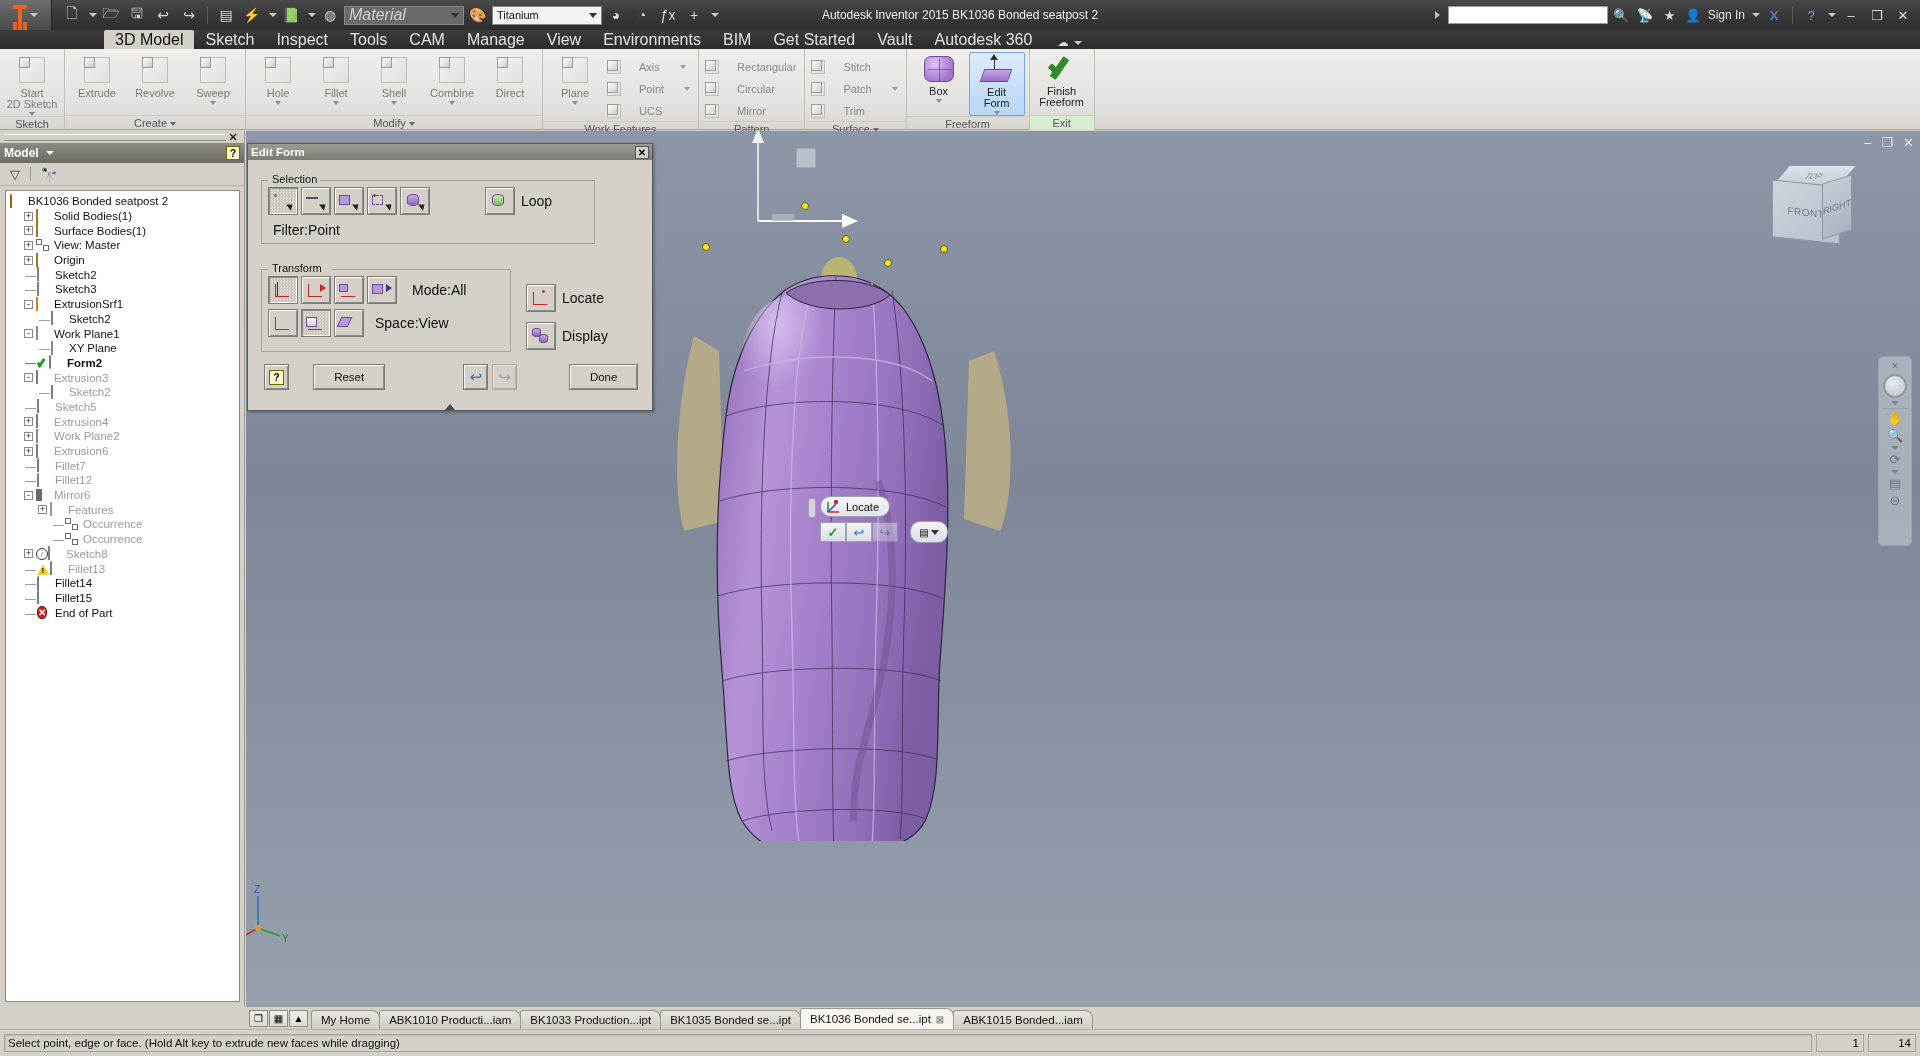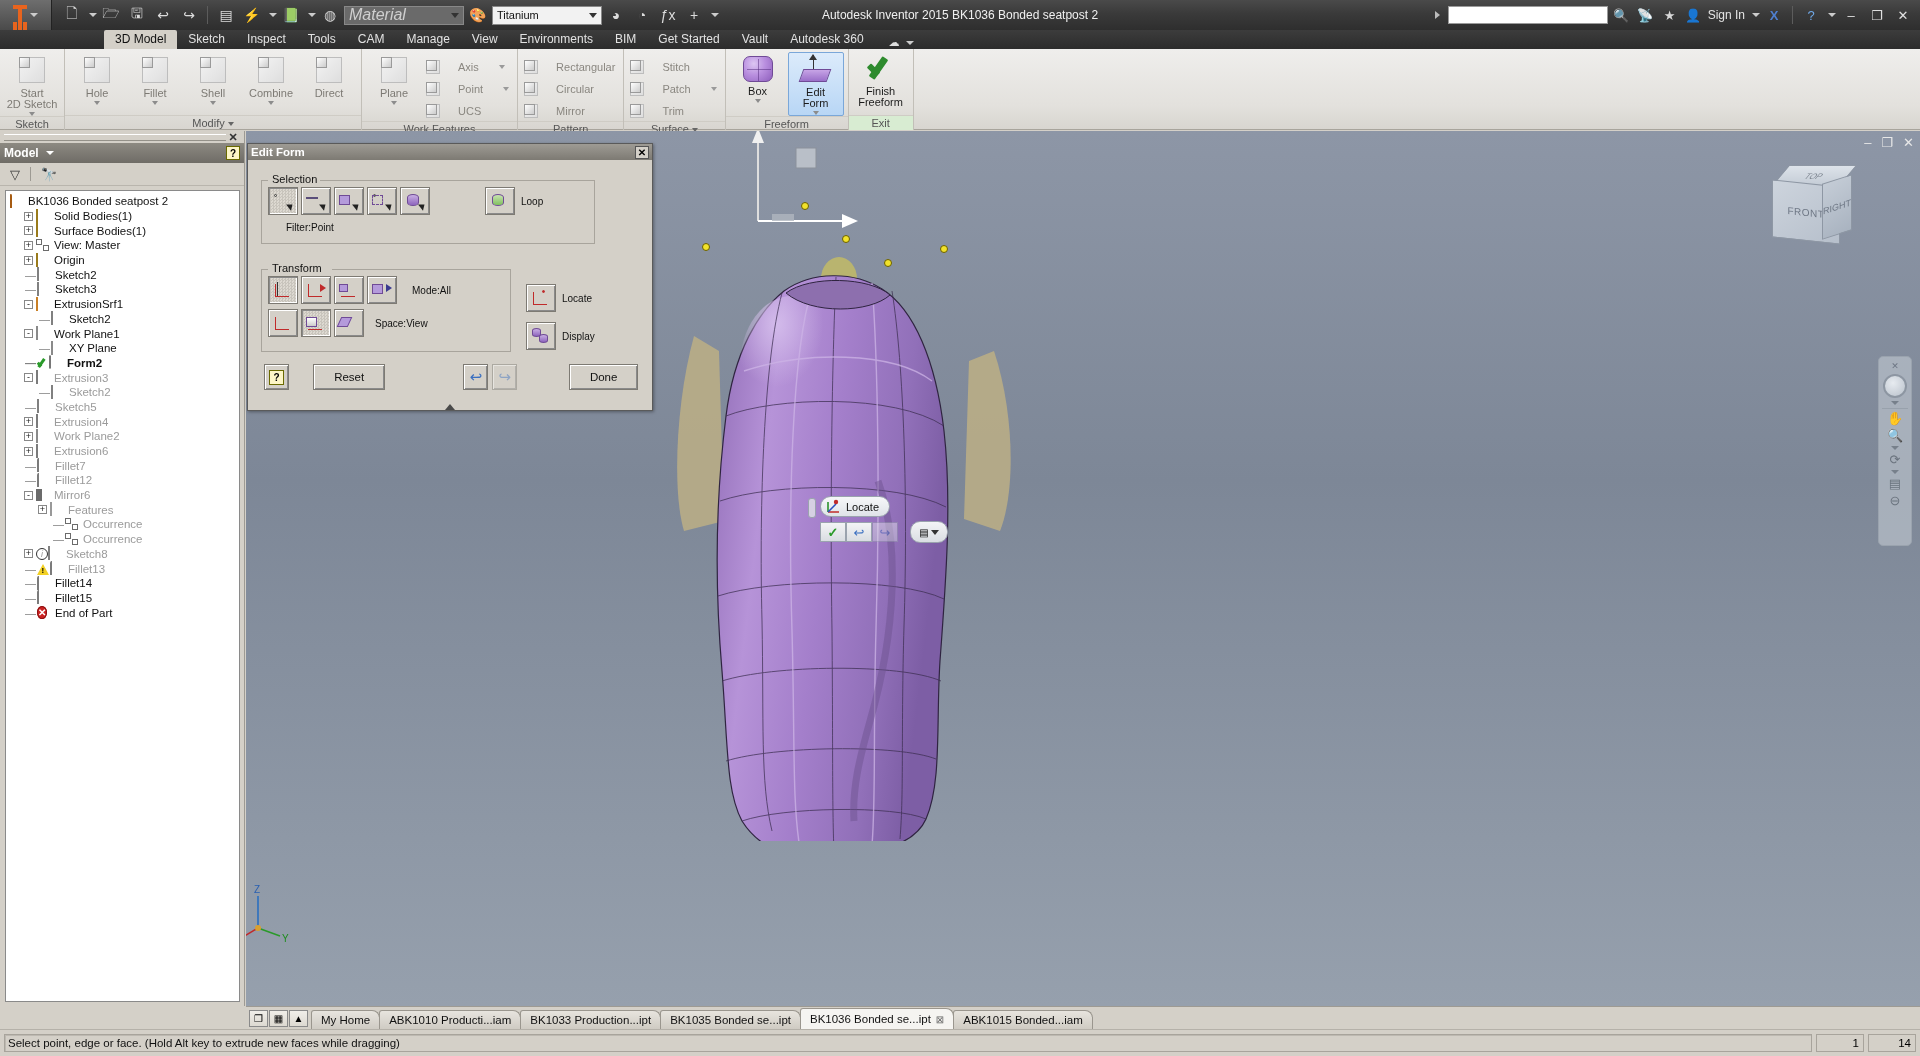--- a/index.html
+++ b/index.html
@@ -33,21 +33,21 @@
      pointer-events:none;}
   #tr-area { margin-left:auto; display:flex; align-items:center; gap:4px; padding-right:6px; height:30px;}
   #searchbox { width:160px;height:18px;background:#fff;border:1px solid #9a9a9a; }
   .ticon { color:#d8d8d8; font-size:13px; width:20px; text-align:center;}
   .winbtn { width:22px;height:20px; color:#e0e0e0; display:flex;align-items:center;justify-content:center;
      font-size:13px;}
 
   
   #ribbon-tabs { position:absolute; left:0; top:30px; width:1920px; height:19px;
      background:linear-gradient(180deg,#3c3c3c,#2c2c2c); display:flex; align-items:flex-end; padding-left:104px;}
-  .rtab { padding:2px 11px 3px 11px; color:#e2e2e2; font-size:12px; height:19px; line-height:15px;}
+  .rtab { padding:2px 11px 3px 11px; color:#e2e2e2; font-size:16px; height:19px; line-height:15px;}
   .rtab.active { background:#d4d0c8; color:#111; border-radius:2px 2px 0 0;}
   .a360-drop{ display:flex;align-items:center;gap:3px;margin-left:14px;color:#ddd;}
 
   
   #ribbon { position:absolute; left:0; top:49px; width:1920px; height:81px;
      background:linear-gradient(180deg,#efeeec 0%,#e3e1dd 70%,#d8d5d0 100%);
      border-bottom:1px solid #a8a49c; display:flex; }
   .panel { height:81px; display:flex; flex-direction:column; border-right:1px solid #c2bfb8; position:relative;}
   .panel-body { flex:1; display:flex; align-items:flex-start; padding:3px 4px 0 4px; gap:2px;}
   .panel-title { height:15px; text-align:center; font-size:11px; color:#555; line-height:14px;
@@ -204,21 +204,21 @@
      font-size:10px; line-height:11px; text-align:center; font-weight:bold;}
   .group { position:absolute; border:1px solid #a8a49c; border-top:none;}
   .group-lbl { position:absolute; top:-7px; left:7px; background:#d4d0c8; padding:0 3px; font-size:11px; color:#111;}
   .group .gt-l{position:absolute;top:0;left:0;width:6px;height:1px;background:#a8a49c;}
   .group .gt-r{position:absolute;top:0;left:50px;right:0;height:1px;background:#a8a49c;}
   .tbtn { width:30px;height:28px; background:#d4d0c8; border:1px solid #7d7a73;
      box-shadow: inset 1px 1px 0 #fff, inset -1px -1px 0 #8a8a8a;
      display:flex;align-items:center;justify-content:center; position:relative;}
   .tbtn.pressed { background:repeating-conic-gradient(#c8c4bc 0% 25%, #ddd9d1 0% 50%) 0 0/3px 3px;
      box-shadow: inset 1px 1px 0 #8a8a8a, inset -1px -1px 0 #fff;}
-  .dlg-lbl { font-size:10px; color:#111;}
+  .dlg-lbl { font-size:14px; color:#111;}
   .pbtn { height:26px; background:#d4d0c8; border:1px solid #7d7a73;
      box-shadow: inset 1px 1px 0 #fff, inset -1px -1px 0 #8a8a8a;
      display:flex;align-items:center;justify-content:center; font-size:11.5px; color:#111;}
   #dlg-resize{ position:absolute; left:0; right:0; bottom:-1px; height:9px;
      display:flex; align-items:center; justify-content:center; }
   .up-tri{ width:0;height:0;border-left:5px solid transparent;border-right:5px solid transparent;
      border-bottom:6px solid #4a4a4a;}
 
   
   .gl{position:relative;width:20px;height:18px;}
@@ -340,20 +340,38 @@
           <div class="lbl"><span>Start</span><br><span>2D Sketch</span></div>
           <div class="dcaret"></div>
         </div>
       </div>
       <div class="panel-title">Sketch</div>
     </div>
     <div class="panel">
       <div class="panel-body">
         <div class="bigbtn">
           <div class="cube dis"></div>
+          <div class="lbl"><span>Extrude</span></div>
+        </div>
+        <div class="bigbtn">
+          <div class="cube dis"></div>
+          <div class="lbl"><span>Revolve</span></div>
+        </div>
+        <div class="bigbtn">
+          <div class="cube dis"></div>
+          <div class="lbl"><span>Sweep</span></div>
+          <div class="dcaret"></div>
+        </div>
+      </div>
+      <div class="panel-title">Create<span class="pcaret"></span></div>
+    </div>
+    <div class="panel">
+      <div class="panel-body">
+        <div class="bigbtn">
+          <div class="cube dis"></div>
           <div class="lbl"><span>Hole</span></div>
           <div class="dcaret"></div>
         </div>
         <div class="bigbtn">
           <div class="cube dis"></div>
           <div class="lbl"><span>Fillet</span></div>
           <div class="dcaret"></div>
         </div>
         <div class="bigbtn">
           <div class="cube dis"></div>
@@ -837,21 +855,21 @@
       </div>
     </div>
     <div style="position:absolute;left:223px;top:7px;display:flex;align-items:center;gap:6px;">
       <div class="tbtn">
         <div class="gl">
             <span class="cyl" style="background:linear-gradient(180deg,#c9e4b0,#7fbf5f);"></span>
           </div>
       </div>
       <span class="dlg-lbl">Loop</span>
     </div>
-    <div class="dlg-lbl" style="position:absolute;left:24px;top:42px;">Filter:Point</div>
+    <div class="dlg-lbl" style="position:absolute;left:11px;top:42px;">Filter:Point</div>
   </div>
 
   <div class="group" style="left:13px; top:125px; width:250px; height:83px;">
     <div class="gt-l"></div>
       <div class="gt-r" style="left:70px;"></div>
     <div class="group-lbl">Transform</div>
     <div style="position:absolute;left:6px;top:7px;display:flex;gap:3px;align-items:center;">
       <div class="tbtn pressed">
         <div class="gl">
             <span class="tri"></span>

